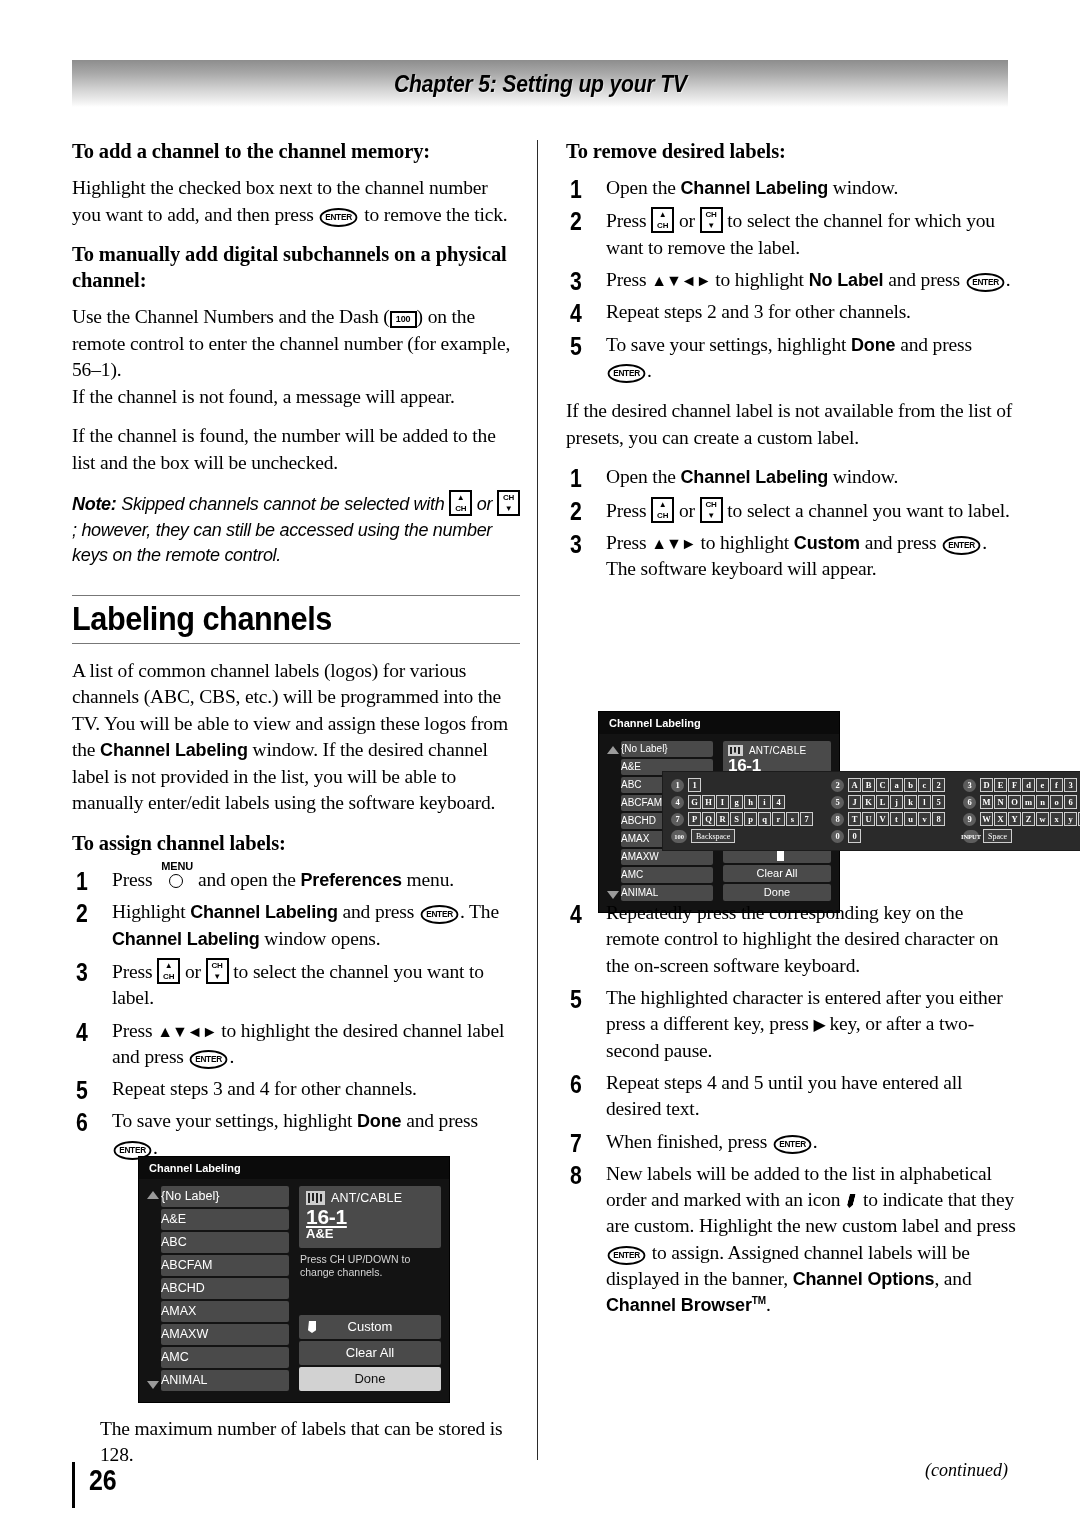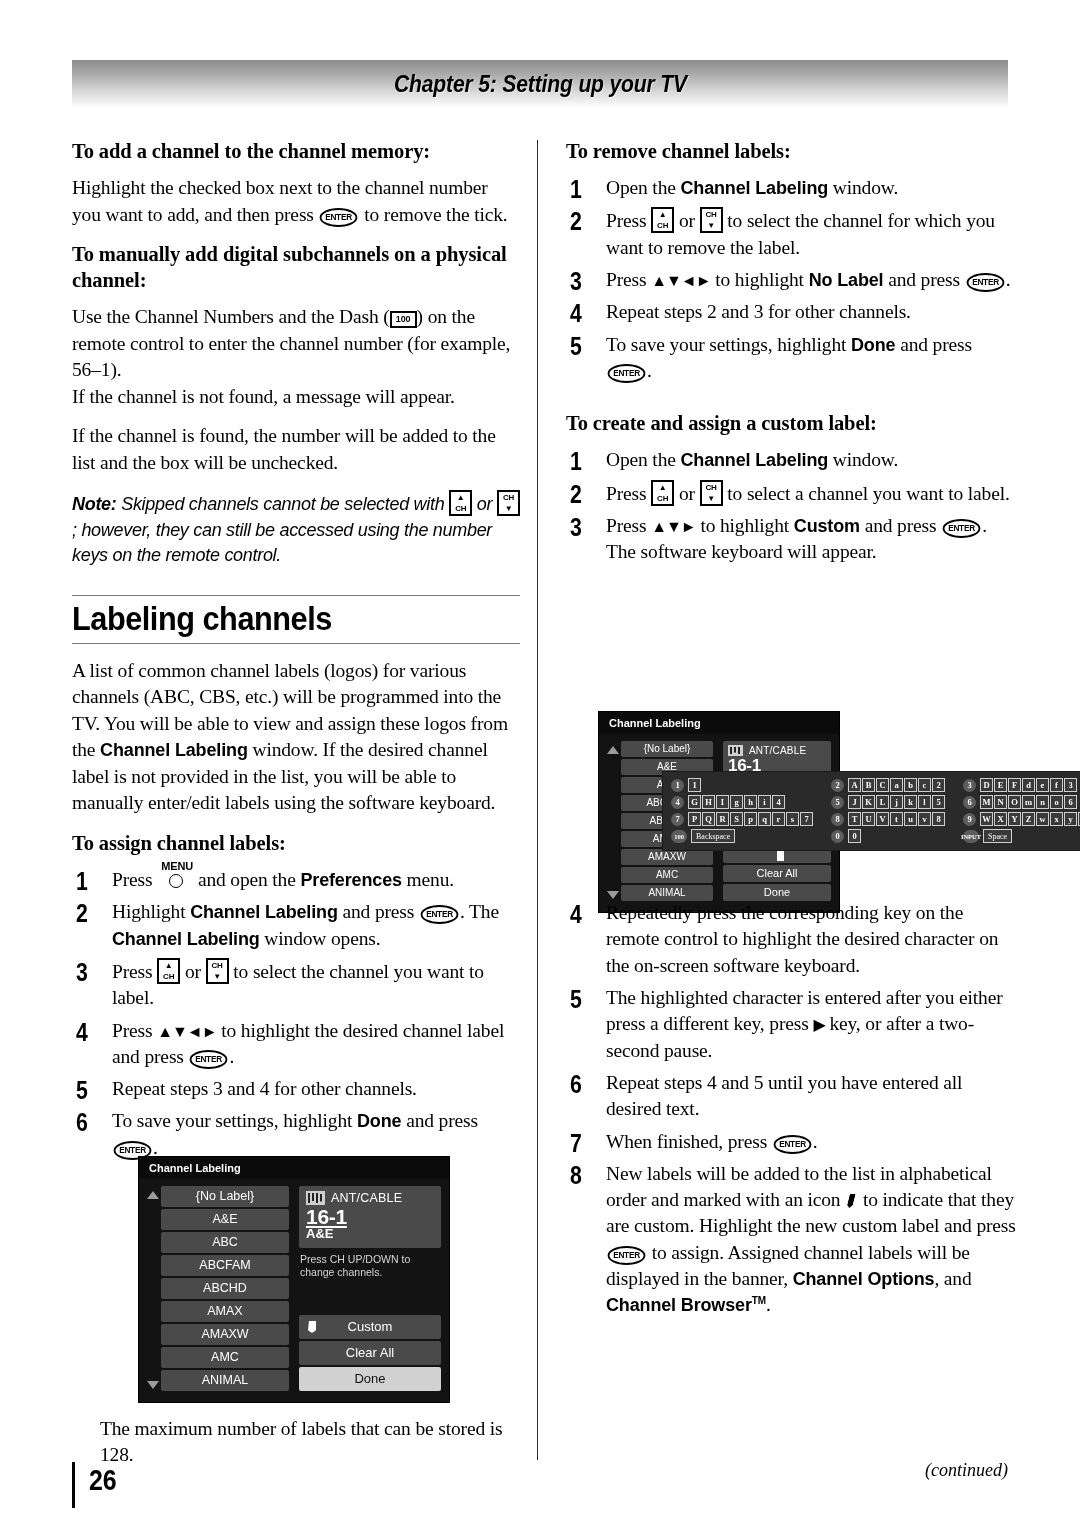--- a/index.html
+++ b/index.html
@@ -217,21 +217,20 @@
     width: 0; height: 0;
     border-left: 6px solid transparent;
     border-right: 6px solid transparent;
   }
   .tv-arrow.up { top: 5px; border-bottom: 8px solid #9b9b9b; }
   .tv-arrow.dn { bottom: 4px; border-top: 8px solid #9b9b9b; }
 
   .tv-list { flex: 0 0 auto; }
   .tv-item {
     background: #4a4a4a;
-    text-align: center;
     font-size: 12.5px;
     padding: 3px 0 4px 0;
     margin-bottom: 2px;
     border-radius: 2px;
   }
   .tv-right { margin-left: 10px; flex: 1; display: flex; flex-direction: column; }
 
   .tv-chanbox { background: #4a4a4a; padding: 5px 7px 6px 7px; border-radius: 2px; }
   .tv-chanline { display: flex; align-items: center; gap: 6px; }
   .ant-icon {
@@ -434,36 +433,36 @@
         <div class="tv-btn done"><span>Done</span></div>
       </div>
     </div>
   </div>
 </div>
 
 <div class="caption" style="position:absolute; left:100px; top:1416px; width:420px;">The maximum number of labels that can be stored is 128.</div>
 
 <div class="col col-right">
 
-  <h3 class="sub">To remove channel labels:</h3>
+  <h3 class="sub">To remove desired labels:</h3>
 
   <ol class="steps">
     <li><span class="num">1</span><span>Open the </span><b>Channel Labeling</b><span> window.</span></li>
 
     <li><span class="num">2</span><span>Press </span><span class="key-ch"><i class="t">▲</i><i class="b">CH</i></span><span> or </span><span class="key-ch"><i class="t">CH</i><i class="b">▼</i></span><span> to select the channel for which you want to remove the label.</span></li>
 
     <li><span class="num">3</span><span>Press </span><span class="arrows">▲▼◄►</span><span> to highlight </span><b>No Label</b><span> and press </span><span class="key-enter">ENTER</span><span>.</span></li>
 
     <li><span class="num">4</span><span>Repeat steps 2 and 3 for other channels.</span></li>
 
     <li><span class="num">5</span><span>To save your settings, highlight </span><b>Done</b><span> and press </span><span class="key-enter">ENTER</span><span>.</span></li>
   </ol>
 
-
-  <h3 class="sub" style="margin-top:26px;">To create and assign a custom label:</h3>
+  <p class="body" style="margin-top:14px;">If the desired channel label is not available from the list of presets, you can create a custom label.</p>
+
 
   <ol class="steps">
     <li><span class="num">1</span><span>Open the </span><b>Channel Labeling</b><span> window.</span></li>
 
     <li><span class="num">2</span><span>Press </span><span class="key-ch"><i class="t">▲</i><i class="b">CH</i></span><span> or </span><span class="key-ch"><i class="t">CH</i><i class="b">▼</i></span><span> to select a channel you want to label.</span></li>
 
     <li><span class="num">3</span><span>Press </span><span class="arrows">▲▼►</span><span> to highlight </span><b>Custom</b><span> and press </span><span class="key-enter">ENTER</span><span>. The software keyboard will appear.</span></li>
   </ol>
 </div>
 

